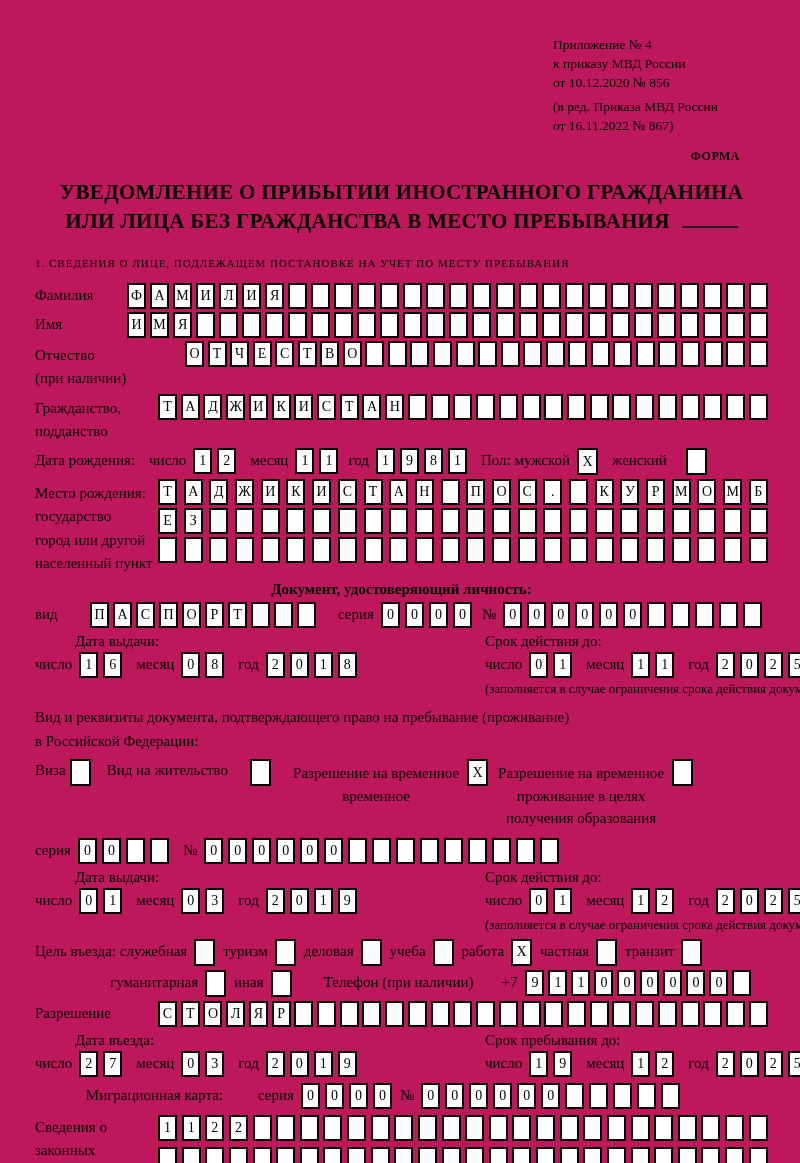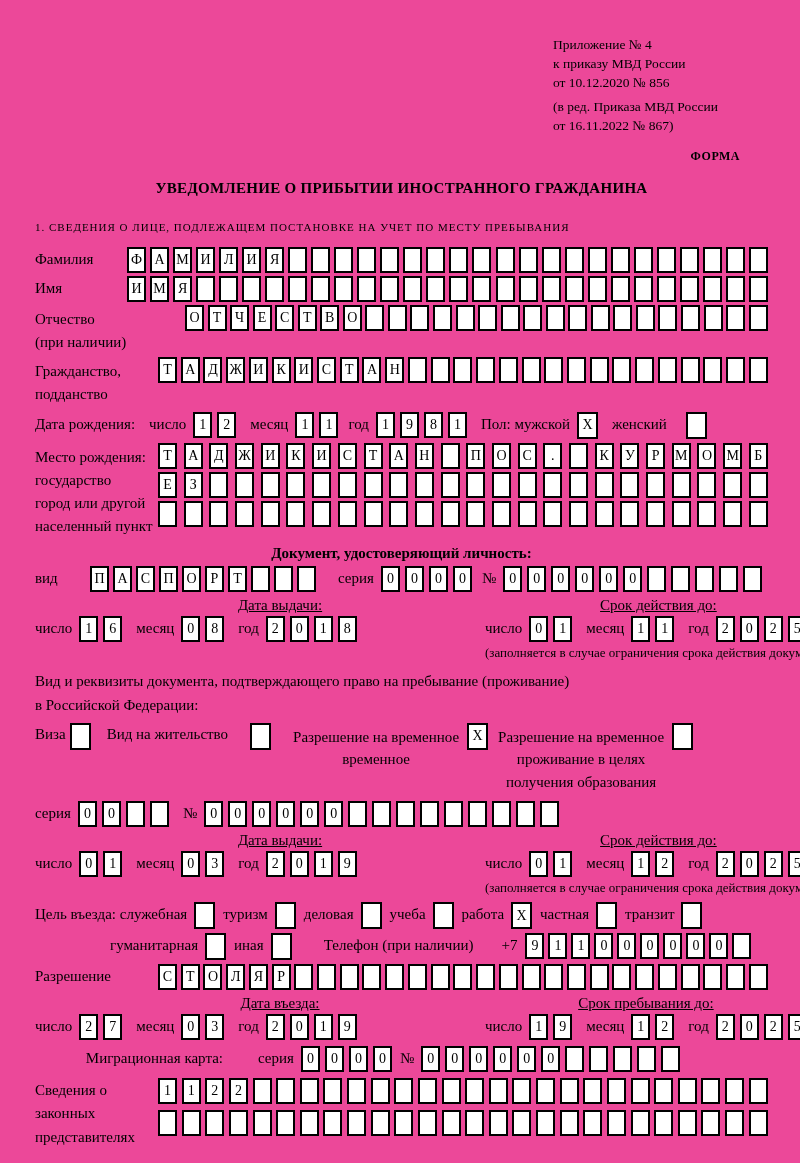--- a/index.html
+++ b/index.html
@@ -1,25 +1,25 @@
 <!DOCTYPE html>
 <html><head>
 <meta charset="utf-8">
 <style>
   html,body{margin:0;padding:0;background:#888;}
   .page{
     position:relative; width:800px; height:1163px; margin:0 auto;
-    background:#ec4899; color:#000;
+    background:#be185d; color:#000;
     font-family:"Liberation Serif", serif; font-size:15px;
     padding:36px 32px 0 35px; box-sizing:border-box; overflow:hidden;
   }
   .hdr-right{margin-left:auto; width:215px; font-size:13.5px; line-height:1.4;}
   .hdr-right .rev{margin-top:5px;}
   .forma{text-align:right; font-weight:bold; font-size:12px; margin-top:14px; padding-right:28px; letter-spacing:.5px;}
-  .title{ text-align:center; font-weight:bold; font-size:15px; margin-top:14px; line-height:1.35; letter-spacing:.3px;}
+  .title{ text-align:center; font-weight:bold; font-size:21px; margin-top:14px; line-height:1.35; letter-spacing:.3px;}
   .uline{display:inline-block; width:56px; border-bottom:2.4px solid #222; height:12px; margin-left:12px;}
   .sec-head{font-weight:normal; font-size:11px; margin-top:22px; letter-spacing:1px; white-space:nowrap;}
 
   .bx{display:inline-flex; align-items:center; justify-content:center;
       width:19px; height:26px; border:2px solid #000; box-sizing:border-box;
       font-size:14px; flex:none; background:#fff;}
   .cb{display:inline-flex; flex:none;}
   .cb .bx{width:21px; height:27px;}
   .brow{display:flex; justify-content:space-between; flex:1; min-width:0;}
   .bgroup{display:inline-flex; gap:5px; flex:none;}
@@ -31,21 +31,21 @@
   .lbl-col{flex:none; line-height:1.55; padding-top:3px;}
   .box-col{flex:1; min-width:0;}
   .box-col .brow{margin-bottom:3px;}
 
   .dlbl{padding-top:4px; margin-right:7px; flex:none;}
   .dlbl.m{margin-left:14px;}
   .doc-head{text-align:center; font-weight:bold; margin:6px 0 4px 0;}
   .date-cols{display:flex; margin-top:5px;}
   .date-col1{flex:0 0 450px;}
   .date-col2{flex:1;}
-  .date-hdr{text-align:center; margin-bottom:2px;text-decoration:underline;}
+  .date-hdr{margin-bottom:2px;}
   .date-col1 .date-hdr{padding-left:40px;}
   .dfields{display:flex;}
   .vnote{font-size:13px; text-align:right; margin-top:3px; white-space:nowrap;}
   .intro{margin-top:8px; line-height:1.6;}
   .visa-row{display:flex; align-items:flex-start; margin-top:6px; margin-bottom:8px;}
   .ml-label{text-align:center; line-height:1.5; padding-top:3px;}
   .visa-row .cb{margin:0 10px 0 8px;}
   .purpose-row{display:flex; align-items:flex-start; margin-bottom:4px;}
   .purpose-row .plbl{padding-top:4px;}
   .purpose-row .cb{margin:0 8px 0 7px;}
@@ -64,20 +64,23 @@
     <div class="rev">
       <div>(в ред. Приказа МВД России</div>
       <div>от 16.11.2022 № 867)</div>
     </div>
   </div>
 
   <div class="forma">ФОРМА</div>
 
   <div class="title">
     <div>УВЕДОМЛЕНИЕ О ПРИБЫТИИ ИНОСТРАННОГО ГРАЖДАНИНА</div>
+    <div>
+      <span>ИЛИ ЛИЦА БЕЗ ГРАЖДАНСТВА В МЕСТО ПРЕБЫВАНИЯ</span><span class="uline"></span>
+    </div>
   </div>
 
   <div class="sec-head">1. СВЕДЕНИЯ О ЛИЦЕ, ПОДЛЕЖАЩЕМ ПОСТАНОВКЕ НА УЧЕТ ПО МЕСТУ ПРЕБЫВАНИЯ</div>
 
   <div class="row" style="margin-top:14px;">
     <div class="lbl w97">Фамилия</div>
     <div class="brow">
         <span class="bx">Ф</span>
         <span class="bx">А</span>
         <span class="bx">М</span>

